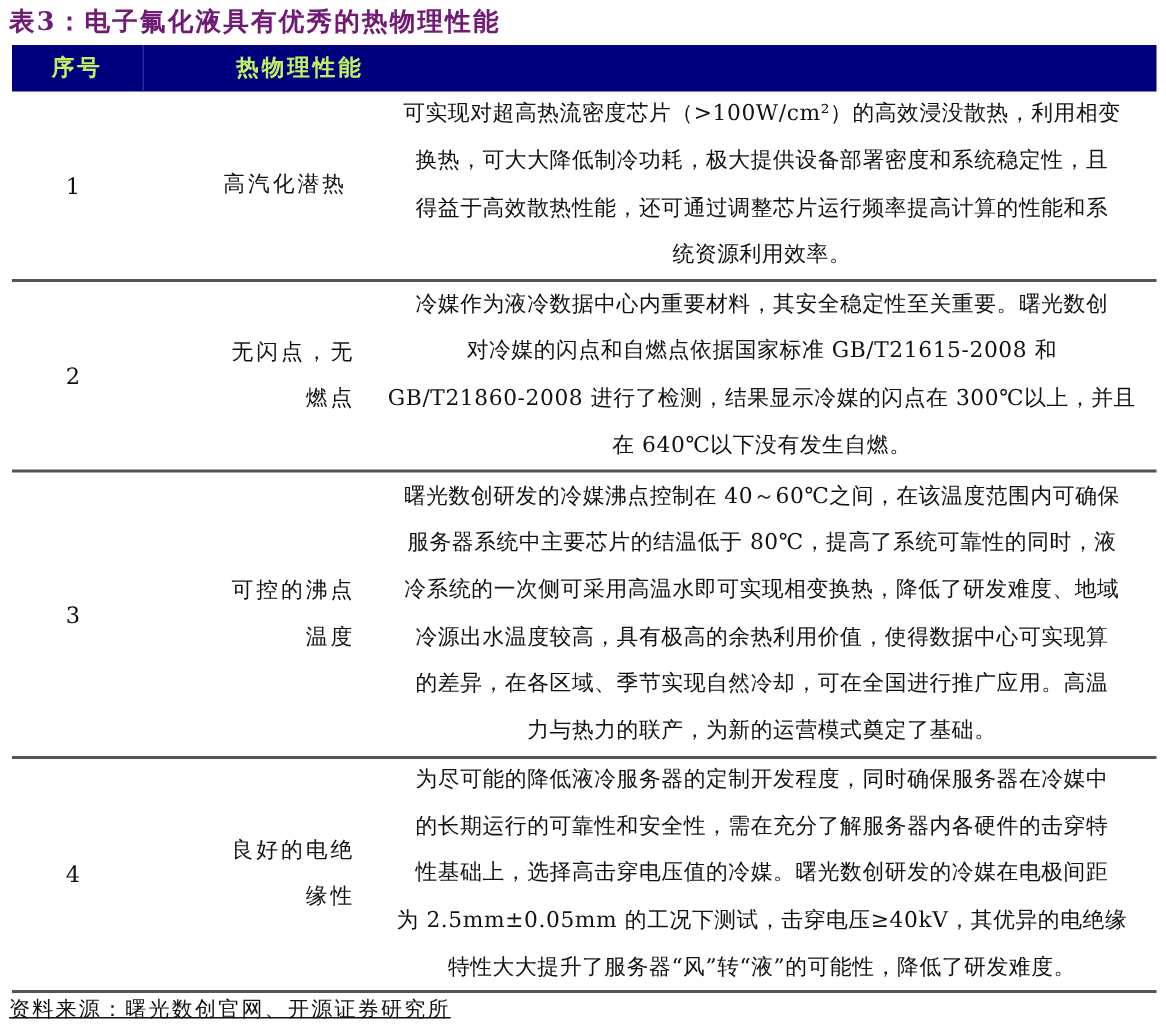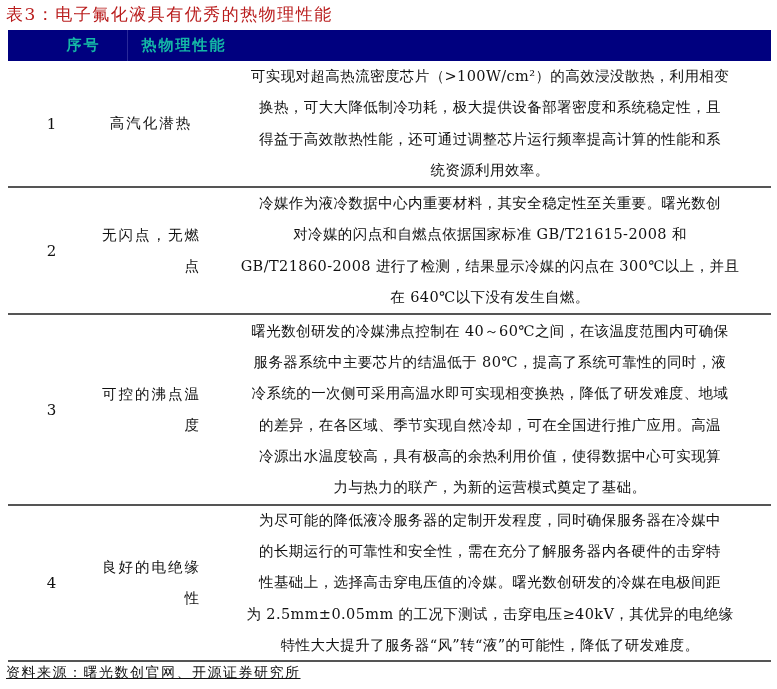--- a/index.html
+++ b/index.html
@@ -3,34 +3,34 @@
 <meta charset="utf-8">
 <style>
   html, body { margin: 0; padding: 0; background: #ffffff; }
   body {
     width: 777px; height: 689px; position: relative; overflow: hidden;
     font-family: "DejaVu Serif", "Liberation Serif", serif;
     color: #111111;
   }
   .title {
     position: absolute; left: 6px; top: 3px;
-    font-size: 17px; font-weight: normal; color: #b91c1c;
+    font-size: 17px; font-weight: bold; color: #701a75;
     letter-spacing: 1.5px; white-space: nowrap;
   }
   .table {
     position: absolute; left: 8px; top: 30px; width: 763px;
   }
   .thead {
-    display: flex; height: 31px; background: #00007f; color: #14b8a6;
-    font-size: 15px; font-weight: bold; letter-spacing: 2px; padding-left: 32px;
+    display: flex; height: 31px; background: #00007f; color: #bef264;
+    font-size: 15px; font-weight: bold; letter-spacing: 2px;
   }
   .thead .c { display: flex; align-items: center; justify-content: center; border-right: 1px solid #2a2a9a; }
   .thead .c:last-child { border-right: none; }
   .c1 { width: 87px; }
-  .c2 { width: 112px; }
+  .c2 { width: 112px; margin-left: 48px; }
   .c3 { width: 564px; }
   .row {
     display: flex; border-bottom: 2px solid #555555;
   }
   .row .c { display: flex; align-items: center; justify-content: center; }
   .row .num { font-size: 15px; }
   .row .prop {
     font-size: 14.5px; letter-spacing: 2px; text-align: right; line-height: 31px;
     padding: 0 6px; box-sizing: border-box;
   }
@@ -87,22 +87,22 @@
   </div>
 
   <div class="row r3">
     <div class="c c1 num">3</div>
     <div class="c c2 prop">可控的沸点温度</div>
     <div class="c c3 desc">
       <div>
         <span class="desc-line">曙光数创研发的冷媒沸点控制在 40～60℃之间，在该温度范围内可确保</span>
         <span class="desc-line">服务器系统中主要芯片的结温低于 80℃，提高了系统可靠性的同时，液</span>
         <span class="desc-line">冷系统的一次侧可采用高温水即可实现相变换热，降低了研发难度、地域</span>
+        <span class="desc-line">冷源出水温度较高，具有极高的余热利用价值，使得数据中心可实现算</span>
         <span class="desc-line">的差异，在各区域、季节实现自然冷却，可在全国进行推广应用。高温</span>
-        <span class="desc-line">冷源出水温度较高，具有极高的余热利用价值，使得数据中心可实现算</span>
         <span class="desc-line">力与热力的联产，为新的运营模式奠定了基础。</span>
       </div>
     </div>
   </div>
 
   <div class="row r4">
     <div class="c c1 num">4</div>
     <div class="c c2 prop">良好的电绝缘性</div>
     <div class="c c3 desc">
       <div>

